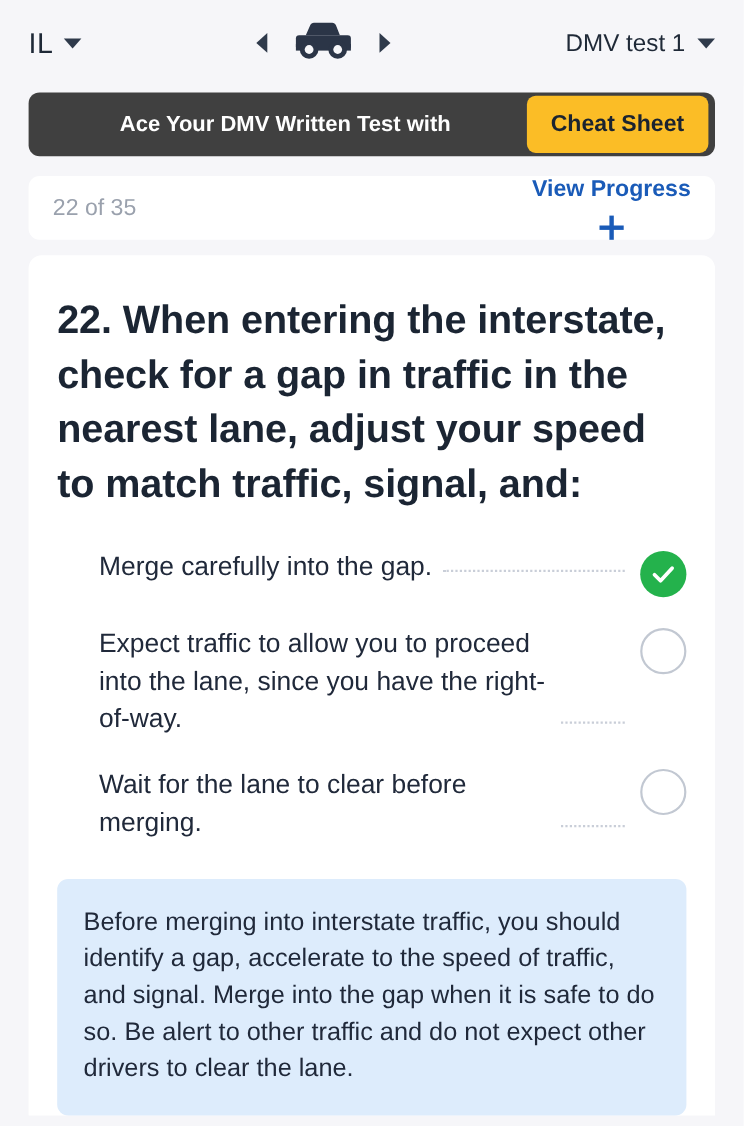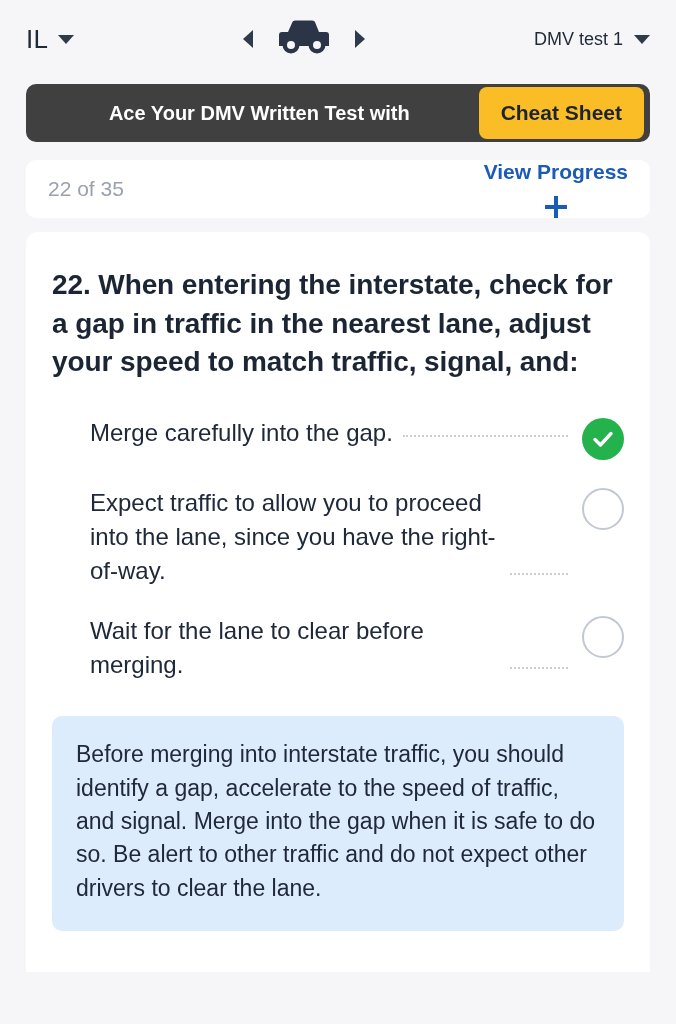--- a/index.html
+++ b/index.html
@@ -69,21 +69,21 @@
   .car-icon { display: block; }
 
   .test-select {
     display: flex;
     align-items: center;
     gap: 11px;
     cursor: pointer;
     flex: 0 0 auto;
   }
   .test-label {
-    font-size: 18px;
+    font-size: 22px;
     color: #1f2937;
   }
 
   
   .banner {
     margin: 6px 26px 0 26px;
     height: 58px;
     background: #404040;
     border-radius: 10px;
     display: flex;
@@ -159,21 +159,21 @@
   
   .card {
     margin: 14px 26px 0 26px;
     background: #ffffff;
     border-radius: 12px 12px 0 0;
     padding: 34px 0 0 0;
     min-height: 740px;
   }
 
   .question {
-    font-size: 28px;
+    font-size: 36px;
     font-weight: bold;
     line-height: 1.38;
     color: #1b2533;
     padding: 0 26px 0 26px;
     letter-spacing: -0.1px;
   }
 
   
   .answers {
     margin-top: 34px;

